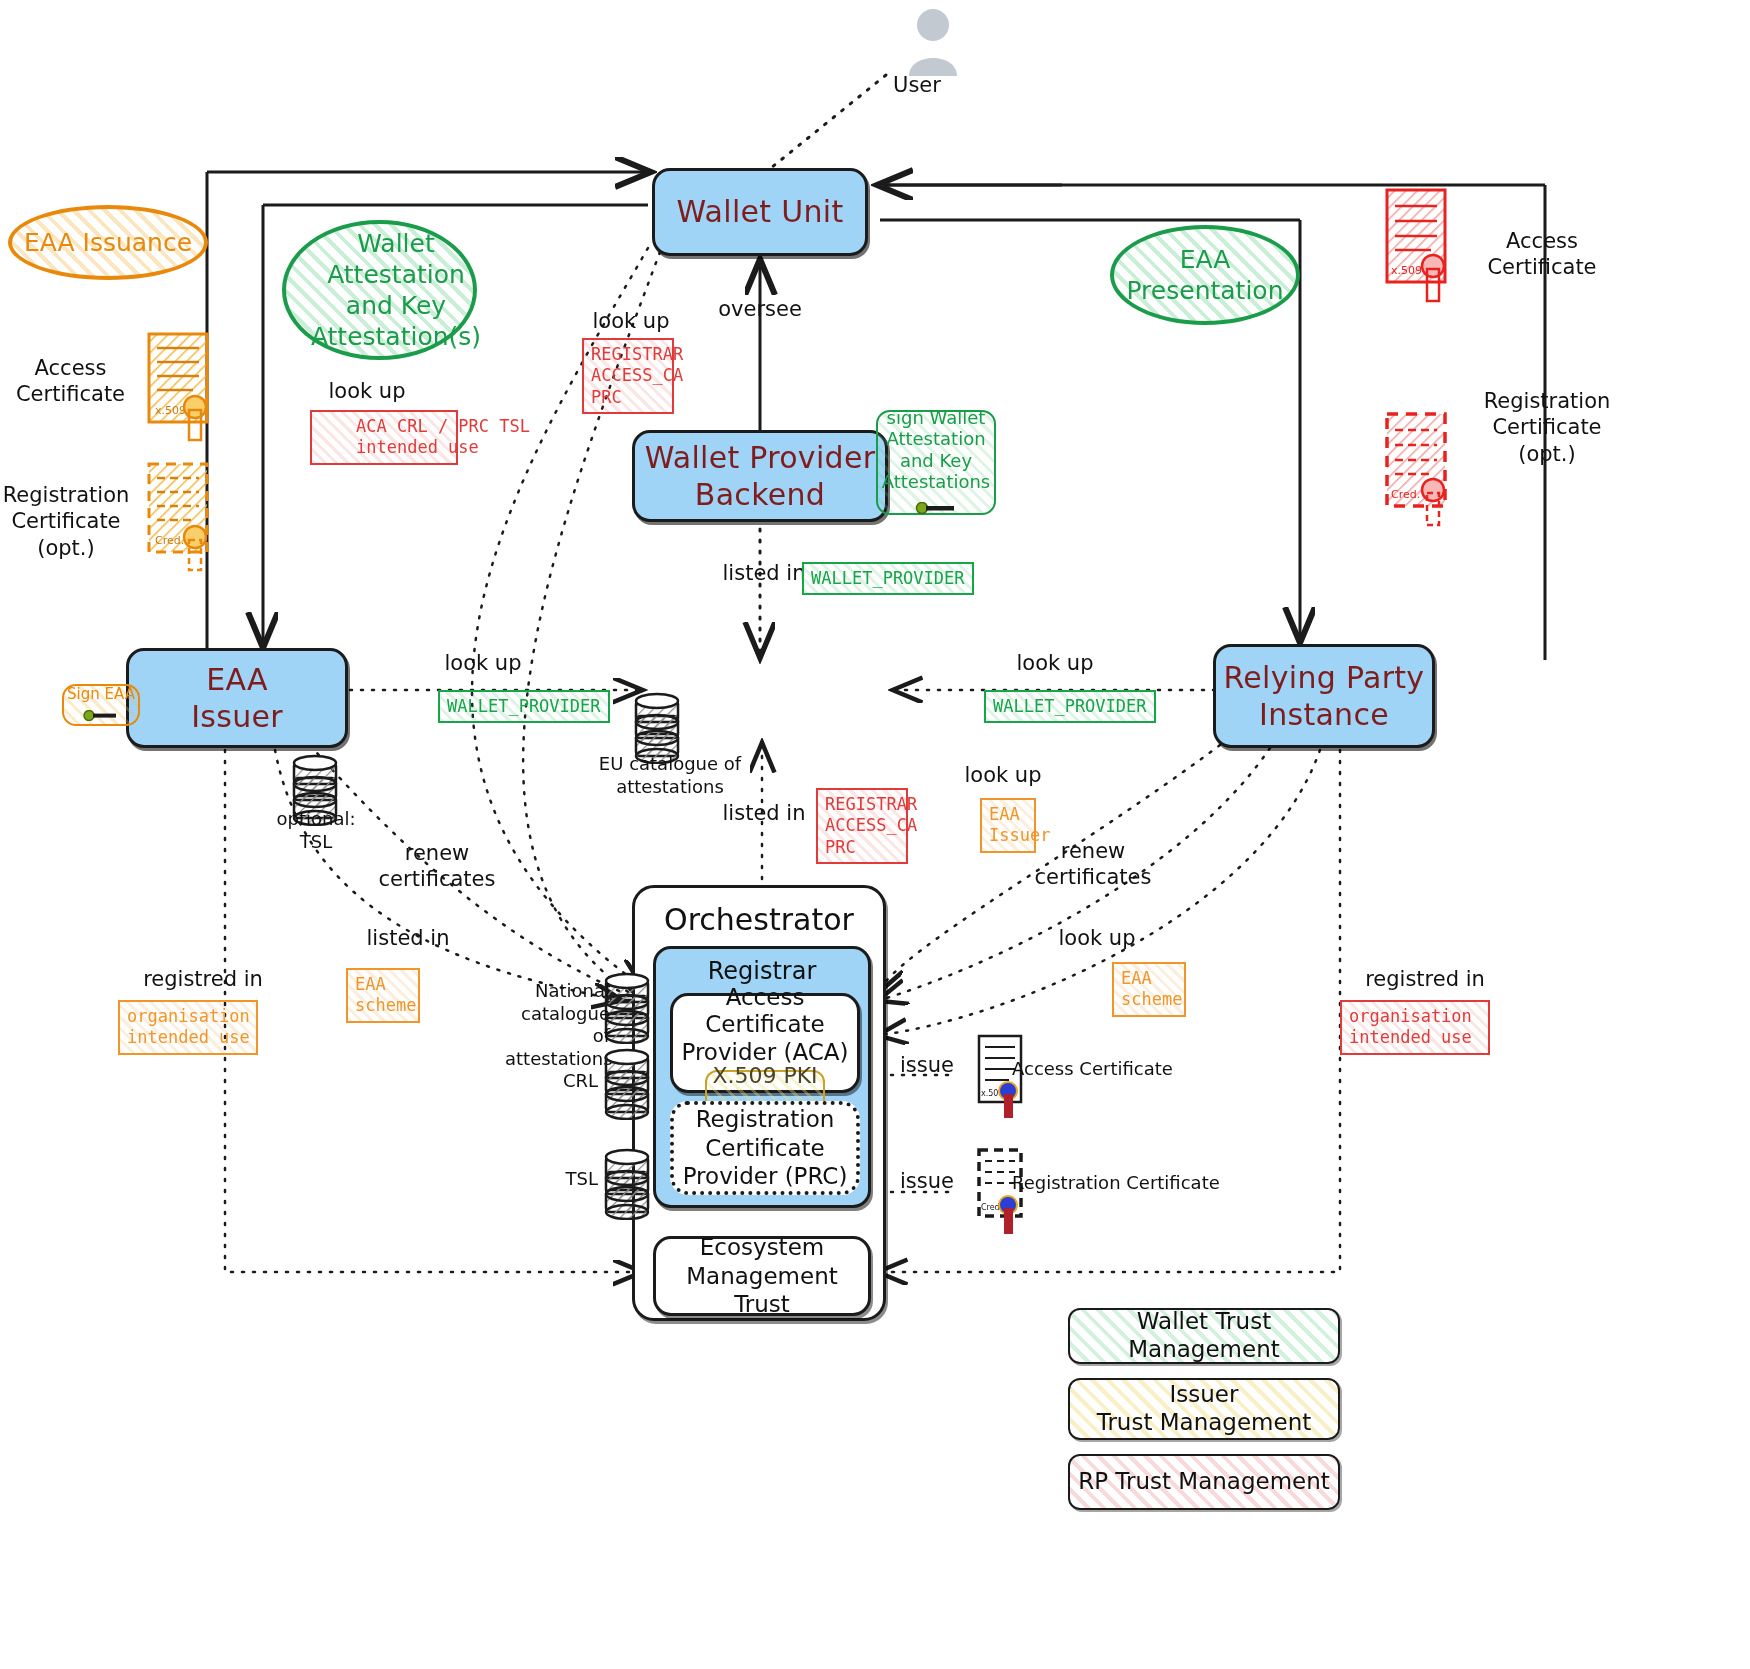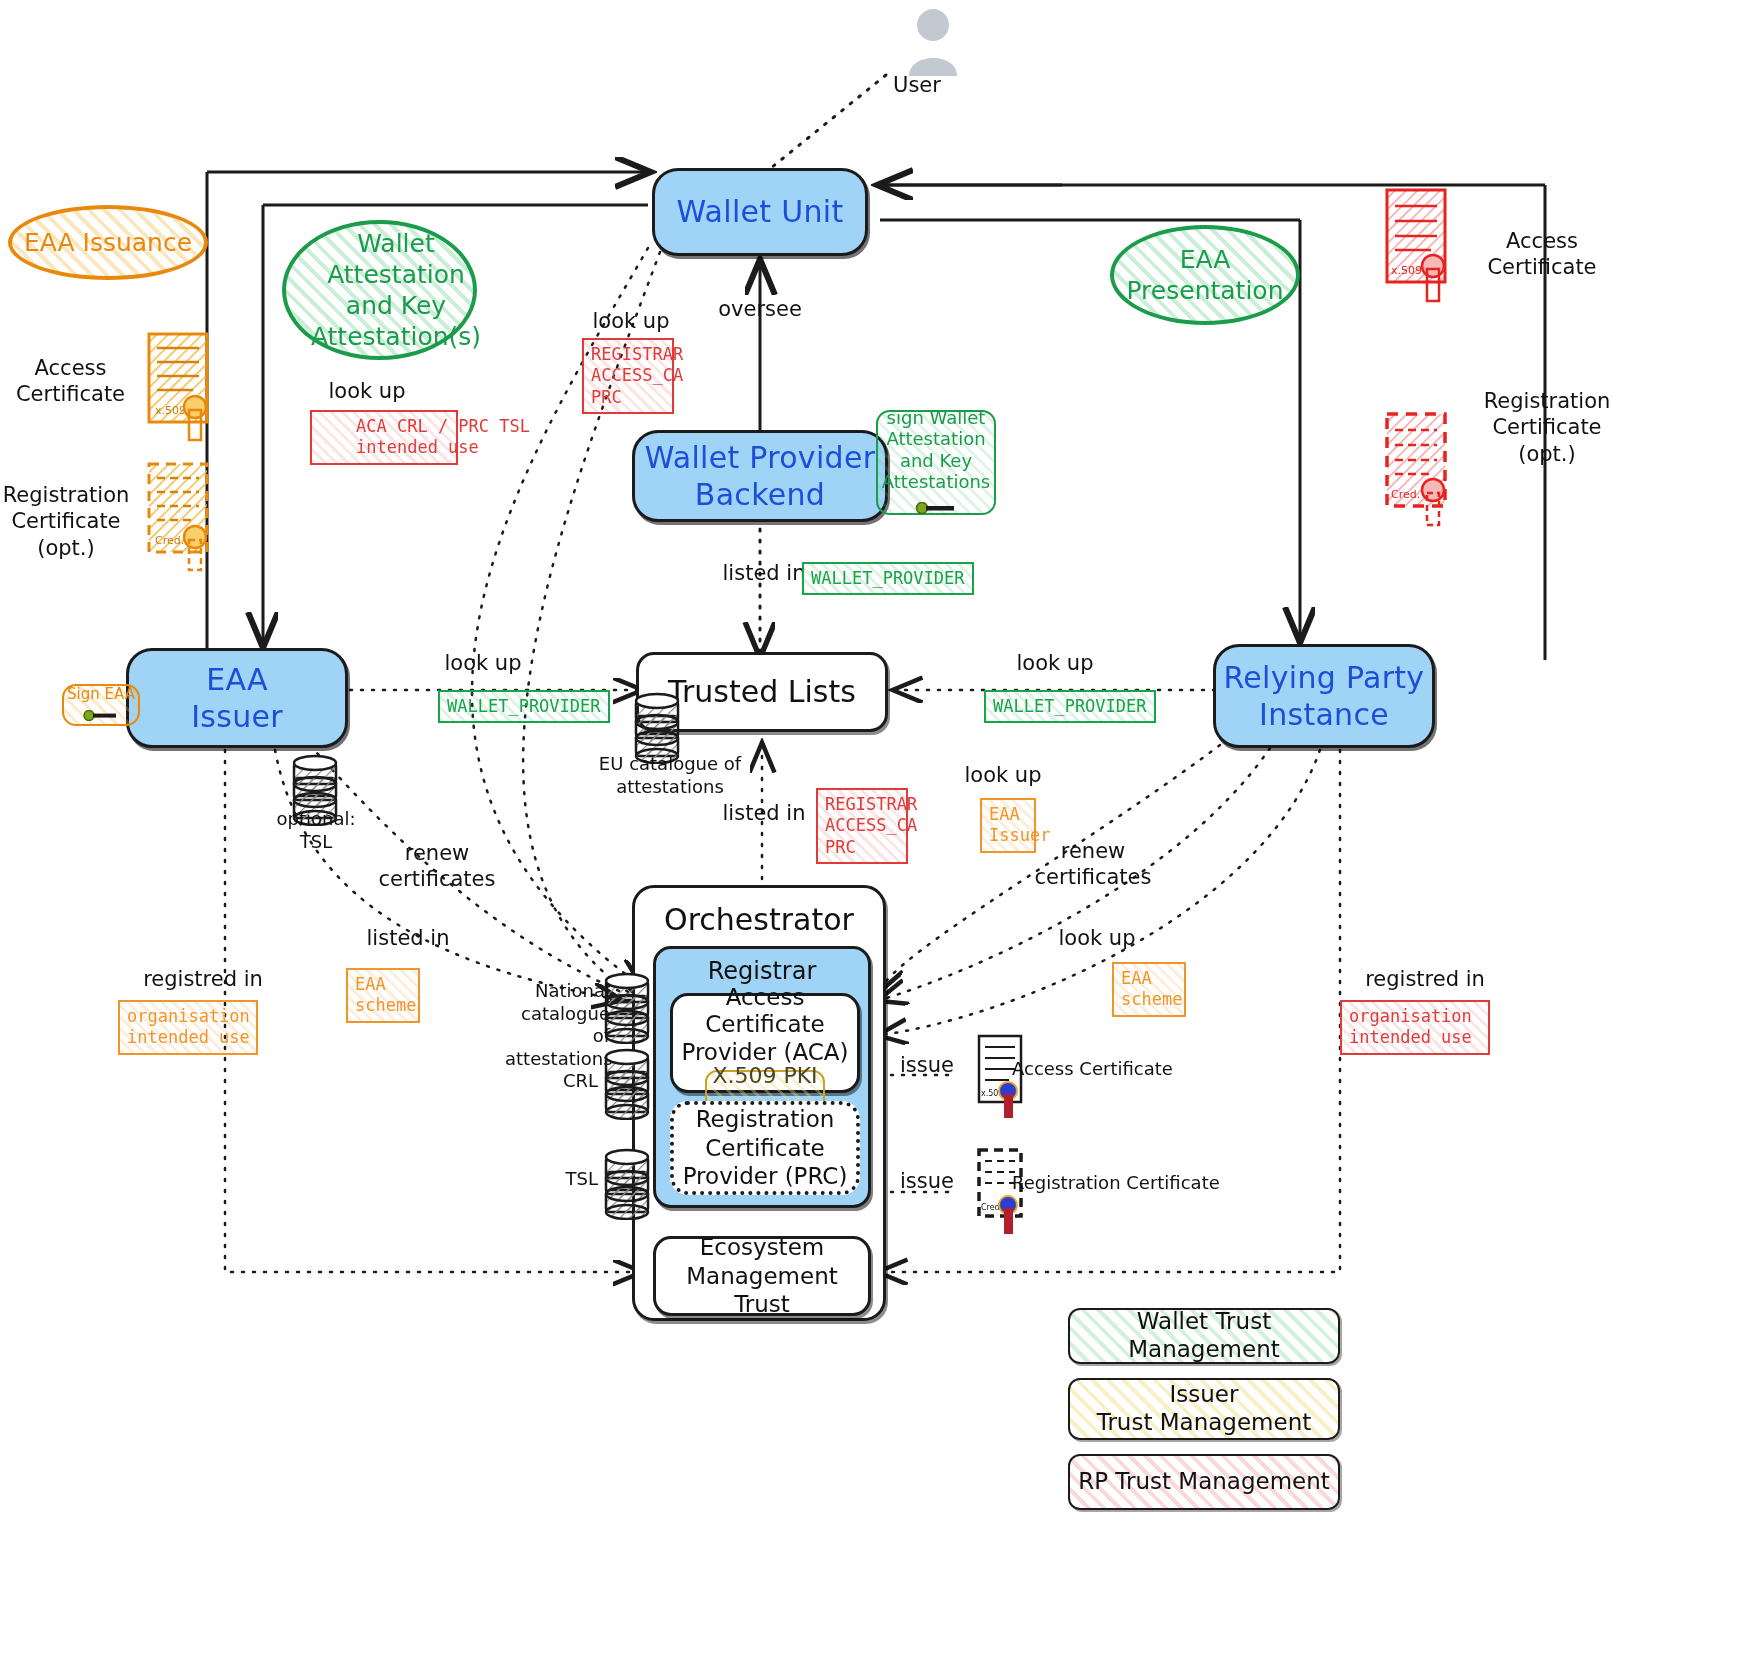--- a/index.html
+++ b/index.html
@@ -17,23 +17,23 @@
     position:absolute;
     display:flex; align-items:center; justify-content:center;
     text-align:center;
     font-family: "DejaVu Sans", sans-serif;
   }
 
   
   .blue-box {
     background:#9fd4f7;
     border:3px solid #1b1b1b;
-    border-radius:26px;
+    border-radius:18px;
     box-shadow: 2px 3px 0 rgba(0,0,0,.55);
-    font-size:30px; color:#1d4ed8; line-height:1.25;
+    font-size:30px; color:#7f1d1d; line-height:1.25;
     letter-spacing:.3px;
   }
   .white-box {
     background:#ffffff;
     border:3px solid #1b1b1b;
     border-radius:18px;
     box-shadow: 2px 3px 0 rgba(0,0,0,.45);
     font-size:30px; color:#111; line-height:1.25;
   }
   .white-box-sm { font-size:23px; }
@@ -280,23 +280,20 @@
   <div class="node blue-box" style="left:632px; top:430px; width:256px; height:92px; white-space:pre-line;">
     <span style="white-space:pre-line;">Wallet Provider
 Backend</span>
   </div>
 
   <div class="node blue-box" style="left:126px; top:648px; width:222px; height:100px;">
     <span style="white-space:pre-line;">EAA
 Issuer</span>
   </div>
 
-  <div class="node white-box" style="left:636px; top:652px; width:252px; height:80px;">
-    <span>Trusted Lists</span>
-  </div>
 
   <div class="node blue-box" style="left:1213px; top:644px; width:222px; height:104px;">
     <span style="white-space:pre-line;">Relying Party
 Instance</span>
   </div>
 
   <div id="orchestrator-box" style="left:632px; top:885px; width:254px; height:436px;">
     <div class="orch-title" style="top:14px;">Orchestrator</div>
 
     <div id="registrar-box" style="left:18px; top:58px; width:218px; height:262px;">

